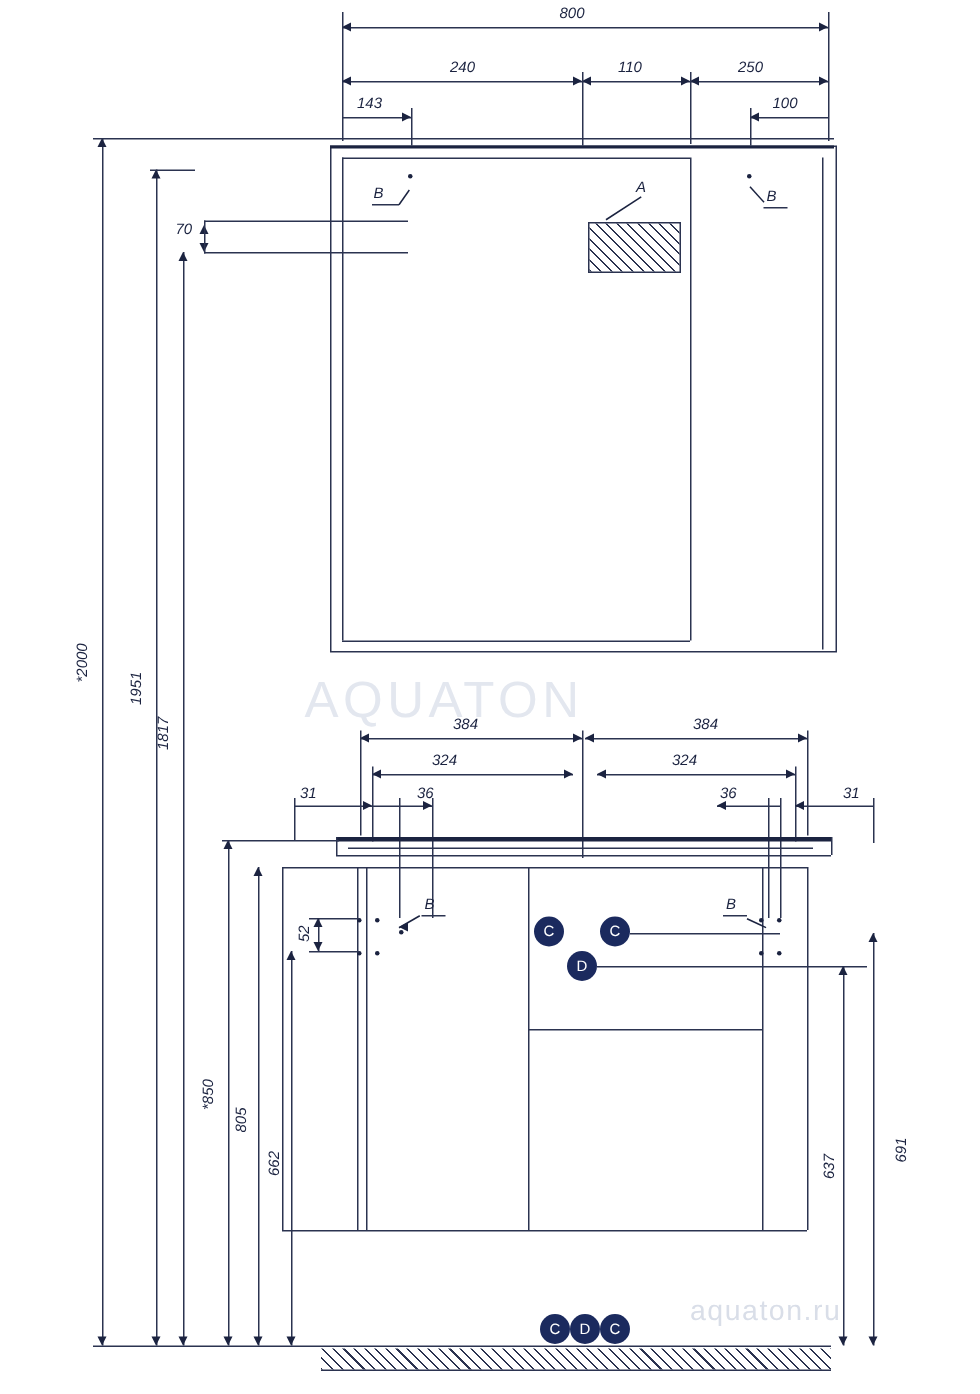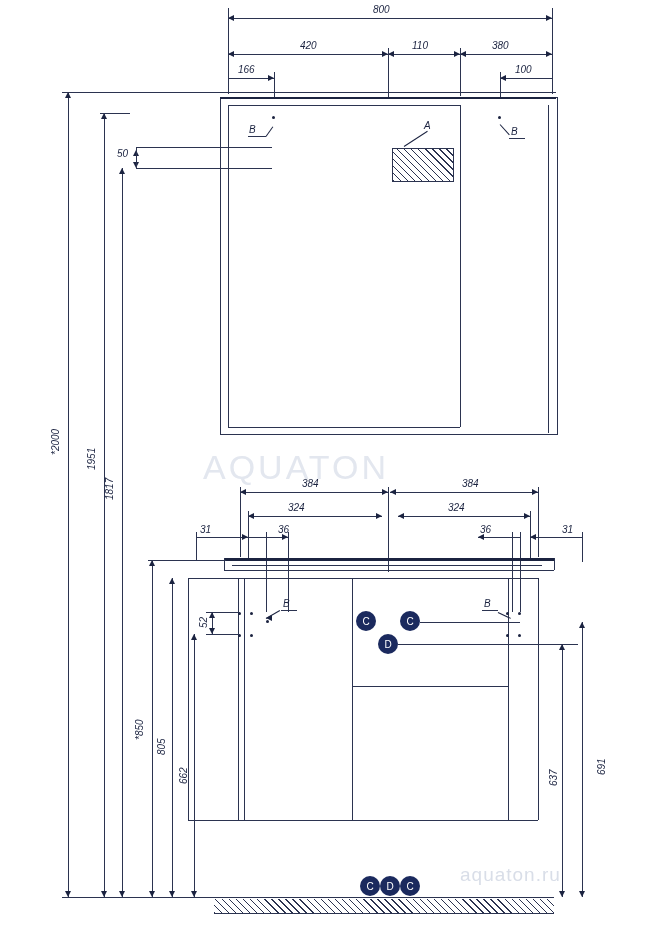--- a/index.html
+++ b/index.html
@@ -34,38 +34,38 @@
   <div class="ln h" style="left:228px;top:18px;width:324px;"></div>
   <div class="arrowL" style="left:228px;top:15px;"></div>
   <div class="arrowR" style="left:546px;top:15px;"></div>
   <div class="ln v" style="left:228px;top:8px;height:86px;"></div>
   <div class="ln v" style="left:552px;top:8px;height:86px;"></div>
   <div class="dim" style="left:373px;top:4px;">800</div>
 
   <div class="ln h" style="left:228px;top:54px;width:160px;"></div>
   <div class="arrowL" style="left:228px;top:51px;"></div>
   <div class="arrowR" style="left:382px;top:51px;"></div>
-  <div class="dim" style="left:300px;top:40px;">420</div>
+  <div class="dim" style="left:300px;top:40px;">240</div>
 
   <div class="ln h" style="left:388px;top:54px;width:72px;"></div>
   <div class="arrowL" style="left:388px;top:51px;"></div>
   <div class="arrowR" style="left:454px;top:51px;"></div>
   <div class="dim" style="left:412px;top:40px;">110</div>
 
   <div class="ln h" style="left:460px;top:54px;width:92px;"></div>
   <div class="arrowL" style="left:460px;top:51px;"></div>
   <div class="arrowR" style="left:546px;top:51px;"></div>
-  <div class="dim" style="left:492px;top:40px;">380</div>
+  <div class="dim" style="left:492px;top:40px;">250</div>
 
   <div class="ln v" style="left:388px;top:48px;height:68px;"></div>
   <div class="ln v" style="left:460px;top:48px;height:48px;"></div>
 
   <div class="ln h" style="left:228px;top:78px;width:46px;"></div>
   <div class="arrowR" style="left:268px;top:75px;"></div>
-  <div class="dim" style="left:238px;top:64px;">166</div>
+  <div class="dim" style="left:238px;top:64px;">143</div>
   <div class="ln v" style="left:274px;top:72px;height:48px;"></div>
 
   <div class="ln h" style="left:500px;top:78px;width:52px;"></div>
   <div class="arrowL" style="left:500px;top:75px;"></div>
   <div class="dim" style="left:515px;top:64px;">100</div>
   <div class="ln v" style="left:500px;top:72px;height:48px;"></div>
 
   <div class="mirror" style="left:220px;top:97px;width:336px;height:336px;"></div>
   <div class="ln h thick" style="left:220px;top:97px;width:336px;height:2px;"></div>
   <div class="ln v" style="left:228px;top:105px;height:322px;"></div>
@@ -87,21 +87,21 @@
   <div class="dot" style="left:498px;top:116px;"></div>
   <div class="lbl" style="left:511px;top:126px;">B</div>
   <div class="ln h" style="left:509px;top:138px;width:16px;"></div>
   <div class="leader" style="left:500px;top:124px;width:14px;transform:rotate(48deg);"></div>
 
   <div class="ln h" style="left:136px;top:147px;width:136px;"></div>
   <div class="ln h" style="left:136px;top:168px;width:136px;"></div>
   <div class="arrowU" style="left:133px;top:150px;"></div>
   <div class="arrowD" style="left:133px;top:162px;"></div>
   <div class="ln v" style="left:136px;top:147px;height:22px;"></div>
-  <div class="dim" style="left:117px;top:148px;">50</div>
+  <div class="dim" style="left:117px;top:148px;">70</div>
 
   <div class="ln v" style="left:68px;top:92px;height:805px;"></div>
   <div class="arrowU" style="left:65px;top:92px;"></div>
   <div class="arrowD" style="left:65px;top:891px;"></div>
   <div class="ln h" style="left:62px;top:92px;width:494px;"></div>
   <div class="dim" style="left:50px;top:455px;transform:rotate(-90deg);transform-origin:left top;">*2000</div>
 
   <div class="ln v" style="left:104px;top:113px;height:784px;"></div>
   <div class="arrowU" style="left:101px;top:113px;"></div>
   <div class="arrowD" style="left:101px;top:891px;"></div>

